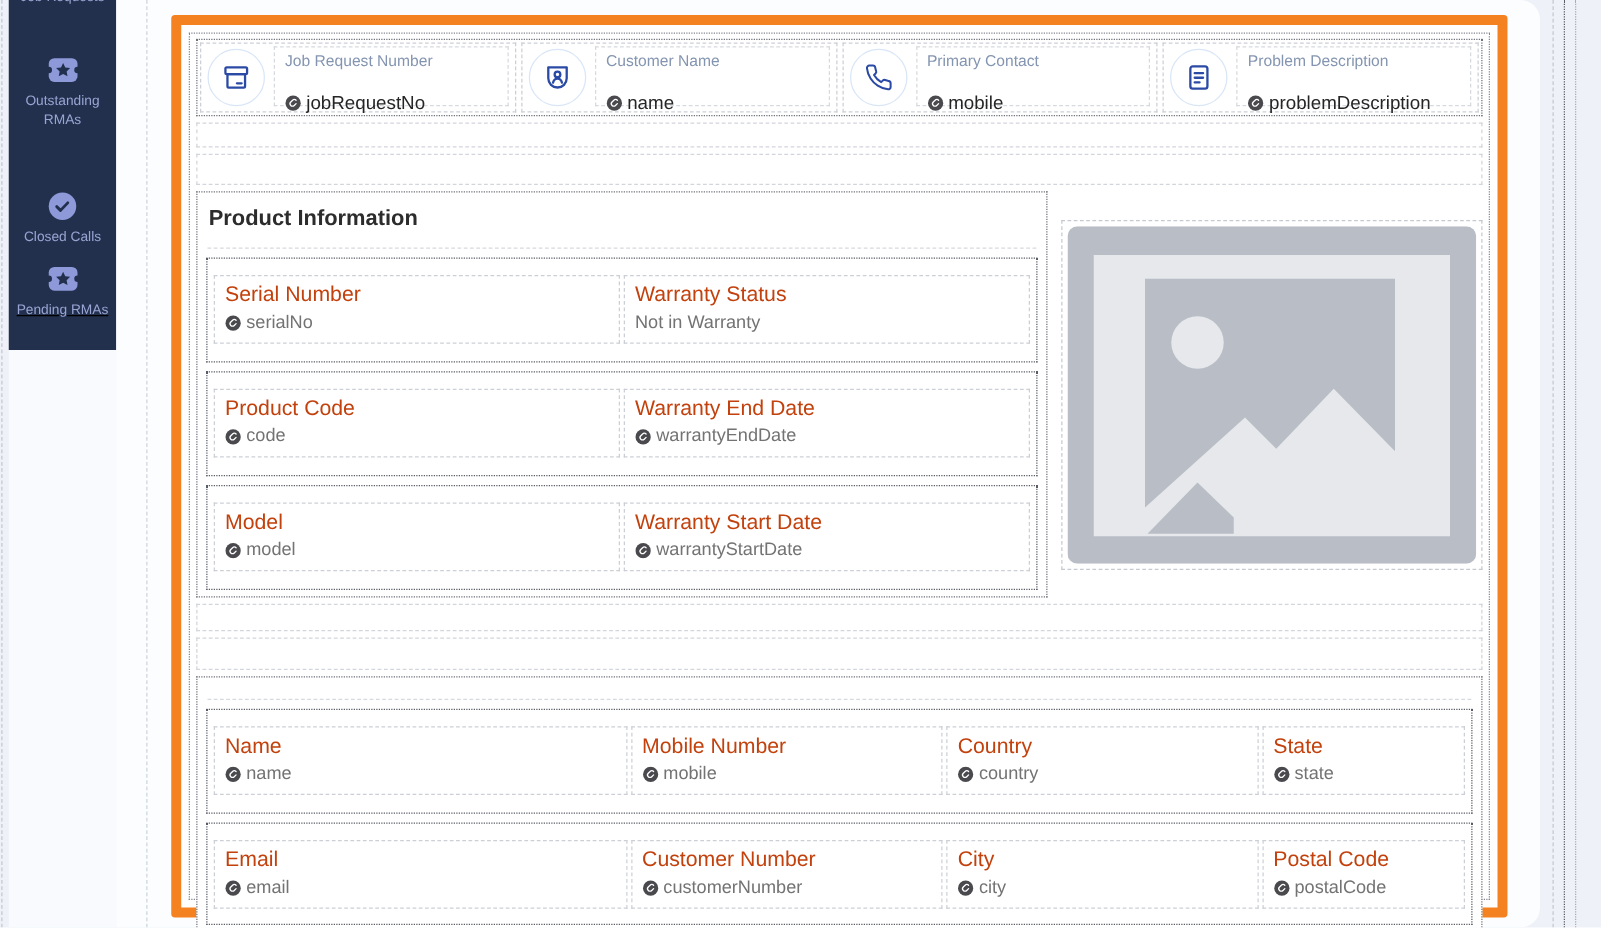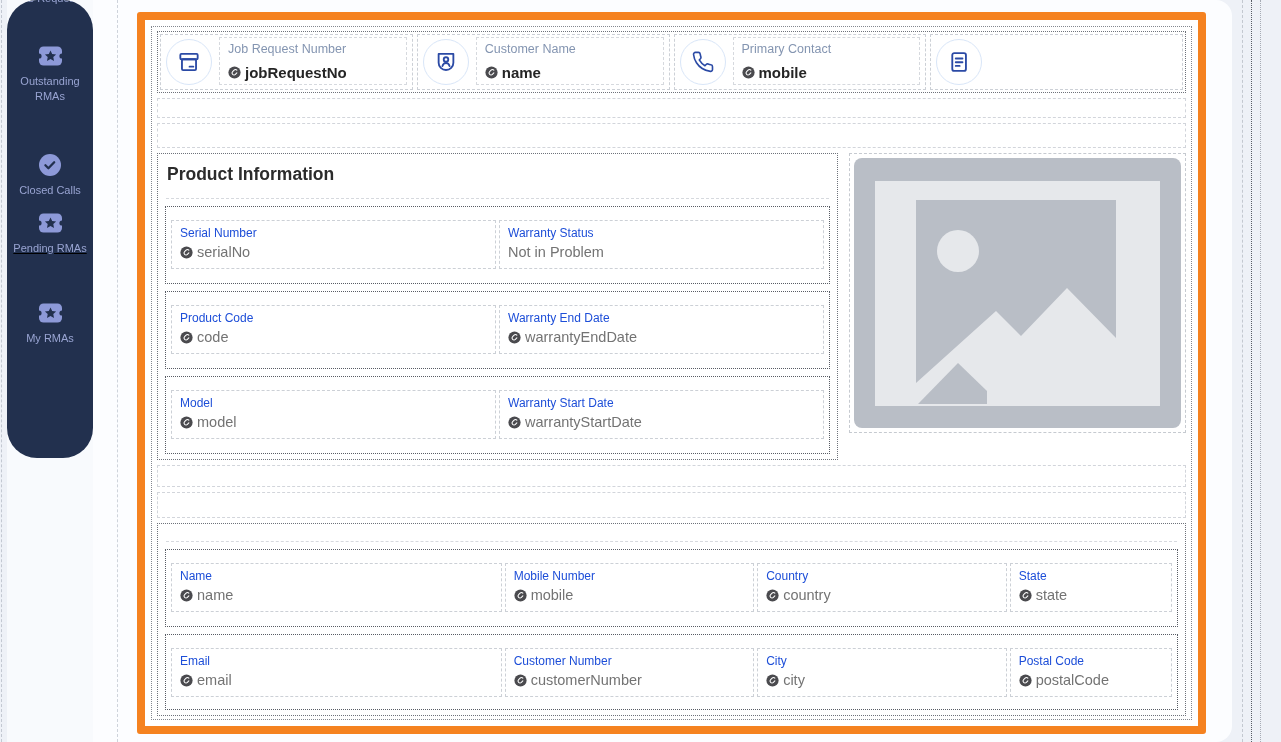--- a/index.html
+++ b/index.html
@@ -8,21 +8,21 @@
     font-family: "Liberation Sans", sans-serif;
     background:#eef1f7;
     position:relative;
     overflow:hidden;
   }
   .vline { position:absolute; top:0; height:742px; width:0; }
 
   
   .edge-dotted { left:1px; border-left:1px dashed #c3c8d2; }
   .sidebar-col { position:absolute; left:7px; top:0; width:86px; height:742px; background:#f8fafd; }
-  .sidebar-dark { position:relative; width:86px; height:458px; background:#22304e; overflow:hidden;border-radius:30px; }
+  .sidebar-dark { position:relative; width:86px; height:280px; background:#22304e; overflow:hidden; }
   .nav-item { position:absolute; left:0; right:0; text-align:center; cursor:pointer; }
   .nav-item .nav-icon { display:block; margin:0 auto 6px; }
   .nav-item .nav-label {
     color:#99a4d2; font-size:11px; line-height:1.35; display:block; padding:0 4px;
   }
 
   
   .main-card { position:absolute; left:93px; top:0; width:1139px; height:742px;
     background:#fcfdff; border-radius:0 16px 16px 0; }
   .inner-dashed { left:117px; border-left:1px dashed #ced3db; }
@@ -40,37 +40,37 @@
 
   
   .cards-row { border:1px dotted #6e727a; padding:2px; display:grid;
     grid-template-columns:repeat(4,1fr); gap:4px; }
   .hcard { border:1px dashed #ccd0d6; padding:4px 5px; height:56px;
     display:flex; align-items:flex-end; background:#fff; cursor:pointer; }
   .icon-circle { width:46px; height:46px; border-radius:50%; flex:0 0 46px;
     border:1.5px solid #d9e6f8; display:flex; align-items:center; justify-content:center; background:#fff; }
   .hcard-text { flex:1; margin-left:7px; border:1px dashed #d6d9de; padding:4px 8px 6px; height:48px; }
   .hlabel { font-size:12.5px; color:#8495b1; white-space:nowrap; overflow:hidden; }
-  .hvalue { margin-top:8px; font-size:15px; font-weight:bold; color:#252525;
+  .hvalue { margin-top:18px; font-size:15px; font-weight:normal; color:#252525;
     display:flex; align-items:center; gap:4px; white-space:nowrap; }
 
   
   .empty-row { border:1px dashed #d2d5db; margin-top:5px; }
   .er-a { height:20px; } .er-b { height:25px; } .er-c { height:22px; } .er-d { height:26px; }
 
   
-  .section-flex { display:flex; gap:11px; margin-top:5px; align-items:flex-start; }
+  .section-flex { display:flex; gap:11px; margin-top:5px; align-items:center; }
   .panel { border:1px dotted #6e727a; padding:5px 7px; background:#fff; flex:1; }
   .section-title { font-size:17.5px; font-weight:bold; color:#2c2c2c; padding:5px 2px 1px; }
   .title-underline { height:13px; border-bottom:1px dashed #d6d9de; margin:0 1px 3px; }
   .field-row { border:1px dotted #585c64; margin-top:7px; padding:13px 5px 14px; display:grid; gap:3px; }
   .cols-2 { grid-template-columns:1fr 1fr; }
   .cols-4 { grid-template-columns:334fr 252fr 252fr 164fr; }
   .fbox { border:1px dashed #ccd0d6; padding:5px 8px 8px; background:#fff; cursor:pointer; min-height:46px; }
-  .flabel { font-size:12px; color:#1d4ed8; white-space:nowrap; overflow:hidden; }
+  .flabel { font-size:17px; color:#c2410c; white-space:nowrap; overflow:hidden; }
   .fvalue { margin-top:4px; font-size:14.5px; color:#737373;
     display:flex; align-items:center; gap:4px; white-space:nowrap; }
   .lnk { flex:0 0 13px; }
 
   
   .img-box { width:337px; flex:0 0 337px; border:1px dashed #c6cad0; padding:4px; background:#fff; }
   .img-box svg { display:block; width:100%; height:100%; }
 
   .bigicon { stroke:#2b4aa5; fill:none; stroke-width:1.7; stroke-linecap:round; stroke-linejoin:round; }
 </style>
@@ -196,20 +196,30 @@
         </div>
       </div>
 
       <div class="hcard">
         <div class="icon-circle">
           <svg class="bigicon" width="26" height="26" viewBox="0 0 24 24">
             <rect x="5.8" y="3.8" width="12.6" height="16.4" rx="1.8"></rect>
             <path d="M9 8.8h6.2M9 12.2h6.2M9 15.6h3.6"></path>
           </svg>
         </div>
+        <div class="hcard-text">
+          <div class="hlabel">Problem Description</div>
+          <div class="hvalue">
+            <svg class="lnk" width="13" height="13" viewBox="0 0 16 16">
+                <circle cx="8" cy="8" r="7.5" fill="#4a4a4e"></circle>
+                <path d="M10.9 5.1a2.4 2.4 0 0 0-3.4 0L5.7 6.9a2.4 2.4 0 0 0 3.4 3.4l1.8-1.8" fill="none" stroke="#fff" stroke-width="1.3" stroke-linecap="round"></path>
+              </svg>
+            <span>problemDescription</span>
+          </div>
+        </div>
       </div>
     </div>
 
     <div class="empty-row er-a"></div>
     <div class="empty-row er-b"></div>
 
     <div class="section-flex">
       <div class="panel">
         <div class="section-title">Product Information</div>
         <div class="title-underline"></div>
@@ -221,21 +231,21 @@
               <svg class="lnk" width="13" height="13" viewBox="0 0 16 16">
                   <circle cx="8" cy="8" r="7.5" fill="#4a4a4e"></circle>
                   <path d="M10.9 5.1a2.4 2.4 0 0 0-3.4 0L5.7 6.9a2.4 2.4 0 0 0 3.4 3.4l1.8-1.8" fill="none" stroke="#fff" stroke-width="1.3" stroke-linecap="round"></path>
                 </svg>
               <span>serialNo</span>
             </div>
           </div>
           <div class="fbox">
             <div class="flabel">Warranty Status</div>
             <div class="fvalue">
-              <span>Not in Problem</span>
+              <span>Not in Warranty</span>
             </div>
           </div>
         </div>
 
         <div class="field-row cols-2">
           <div class="fbox">
             <div class="flabel">Product Code</div>
             <div class="fvalue">
               <svg class="lnk" width="13" height="13" viewBox="0 0 16 16">
                   <circle cx="8" cy="8" r="7.5" fill="#4a4a4e"></circle>

